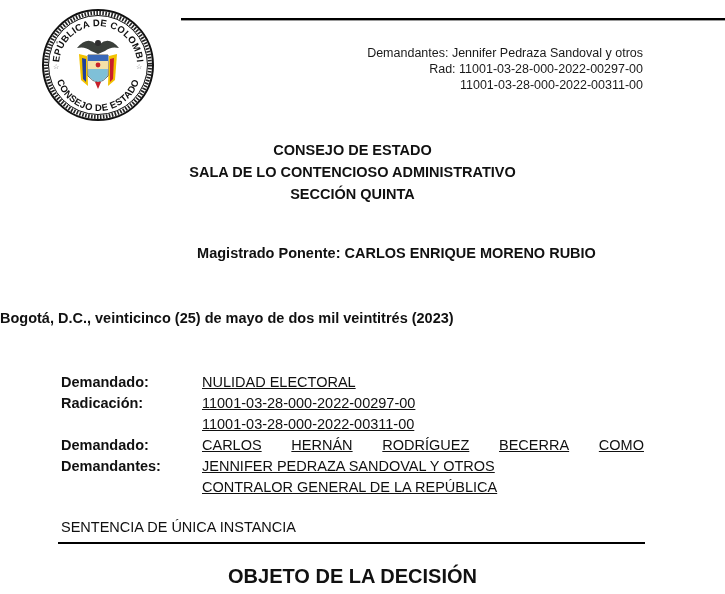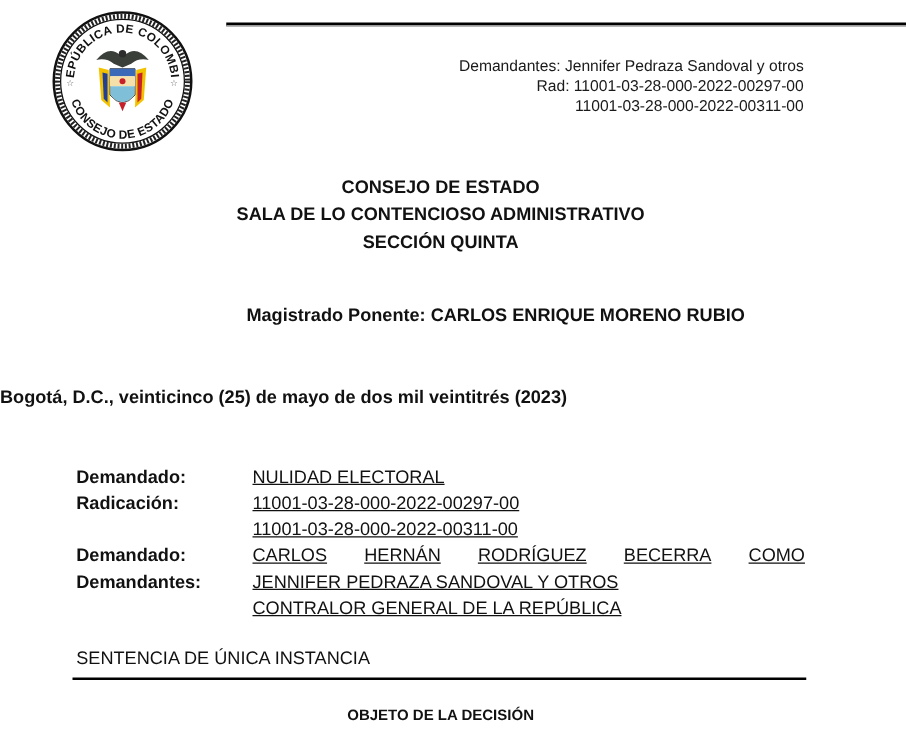--- a/index.html
+++ b/index.html
@@ -115,21 +115,21 @@
       height: 2px;
       background: #000000;
     }
     .objeto {
       position: absolute;
       left: 0;
       width: 705px;
       top: 565px;
       text-align: center;
       font-weight: bold;
-      font-size: 12px;
+      font-size: 20px;
     }
   </style>
 </head>
 <body>
 
 <div class="page">
 
   <div class="seal">
     <svg width="114" height="114" viewBox="0 0 114 114">
       <defs>

